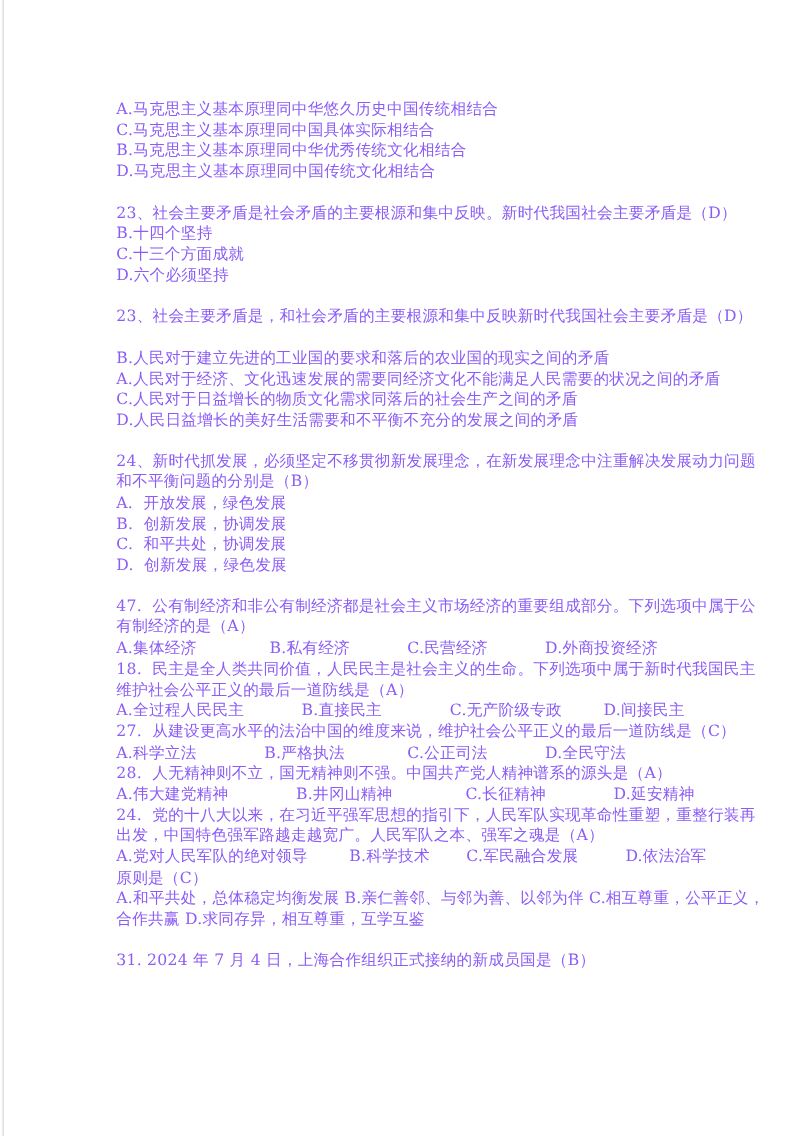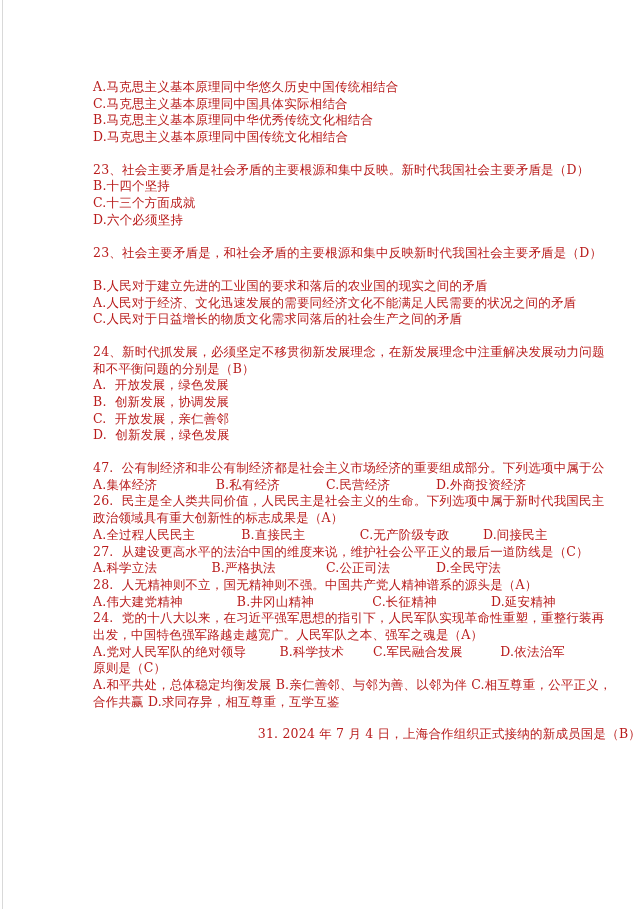--- a/index.html
+++ b/index.html
@@ -12,24 +12,24 @@
   .page-left-border {
     position: absolute;
     left: 2px; top: 0;
     width: 1px; height: 909px;
     background: #d9d9d9;
   }
   .doc {
     position: absolute;
     left: 93px; top: 79px;
     width: 548px;
-    color: #b91c1c;
+    color: #8b5cf6;
   }
   .block { margin-bottom: 16px; }
-  .block:last-child { margin-bottom: 0; text-align: right; }
+  .block:last-child { margin-bottom: 0; }
   .line {
     font-size: 12.5px;
     height: 16.7px;
     line-height: 16.7px;
     white-space: pre;
     letter-spacing: 0.2px;
   }
 </style>
 </head>
 <body>
@@ -51,36 +51,38 @@
     <div class="line">C.十三个方面成就</div>
     <div class="line">D.六个必须坚持</div>
   </div>
 
   <div class="block">
     <div class="line">23、社会主要矛盾是，和社会矛盾的主要根源和集中反映新时代我国社会主要矛盾是（D）</div>
     <div class="line"></div>
     <div class="line">B.人民对于建立先进的工业国的要求和落后的农业国的现实之间的矛盾</div>
     <div class="line">A.人民对于经济、文化迅速发展的需要同经济文化不能满足人民需要的状况之间的矛盾</div>
     <div class="line">C.人民对于日益增长的物质文化需求同落后的社会生产之间的矛盾</div>
+    <div class="line">D.人民日益增长的美好生活需要和不平衡不充分的发展之间的矛盾</div>
   </div>
 
   <div class="block">
     <div class="line">24、新时代抓发展，必须坚定不移贯彻新发展理念，在新发展理念中注重解决发展动力问题</div>
     <div class="line">和不平衡问题的分别是（B）</div>
     <div class="line">A.  开放发展，绿色发展</div>
     <div class="line">B.  创新发展，协调发展</div>
-    <div class="line">C.  开放发展，亲仁善邻</div>
+    <div class="line">C.  和平共处，协调发展</div>
     <div class="line">D.  创新发展，绿色发展</div>
   </div>
 
   <div class="block">
     <div class="line">47.  公有制经济和非公有制经济都是社会主义市场经济的重要组成部分。下列选项中属于公</div>
+    <div class="line">有制经济的是（A）</div>
     <div class="line">A.集体经济              B.私有经济           C.民营经济           D.外商投资经济</div>
-    <div class="line">26.  民主是全人类共同价值，人民民主是社会主义的生命。下列选项中属于新时代我国民主</div>
-    <div class="line">政治领域具有重大创新性的标志成果是（A）</div>
+    <div class="line">18.  民主是全人类共同价值，人民民主是社会主义的生命。下列选项中属于新时代我国民主</div>
+    <div class="line">维护社会公平正义的最后一道防线是（A）</div>
     <div class="line">A.全过程人民民主           B.直接民主             C.无产阶级专政        D.间接民主</div>
     <div class="line">27.  从建设更高水平的法治中国的维度来说，维护社会公平正义的最后一道防线是（C）</div>
     <div class="line">A.科学立法             B.严格执法            C.公正司法           D.全民守法</div>
     <div class="line">28.  人无精神则不立，国无精神则不强。中国共产党人精神谱系的源头是（A）</div>
     <div class="line">A.伟大建党精神             B.井冈山精神              C.长征精神             D.延安精神</div>
     <div class="line">24.  党的十八大以来，在习近平强军思想的指引下，人民军队实现革命性重塑，重整行装再</div>
     <div class="line">出发，中国特色强军路越走越宽广。人民军队之本、强军之魂是（A）</div>
     <div class="line">A.党对人民军队的绝对领导        B.科学技术       C.军民融合发展         D.依法治军</div>
     <div class="line">原则是（C）</div>
     <div class="line">A.和平共处，总体稳定均衡发展 B.亲仁善邻、与邻为善、以邻为伴 C.相互尊重，公平正义，</div>

